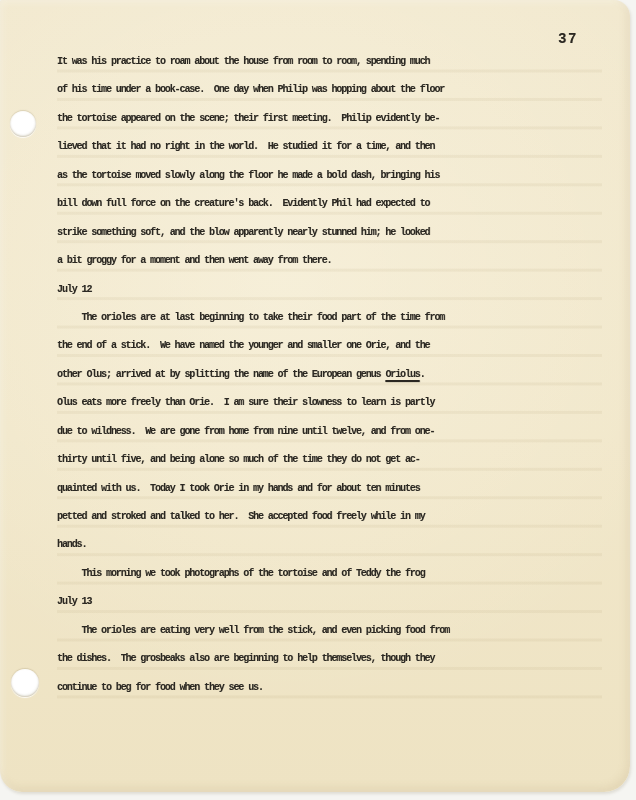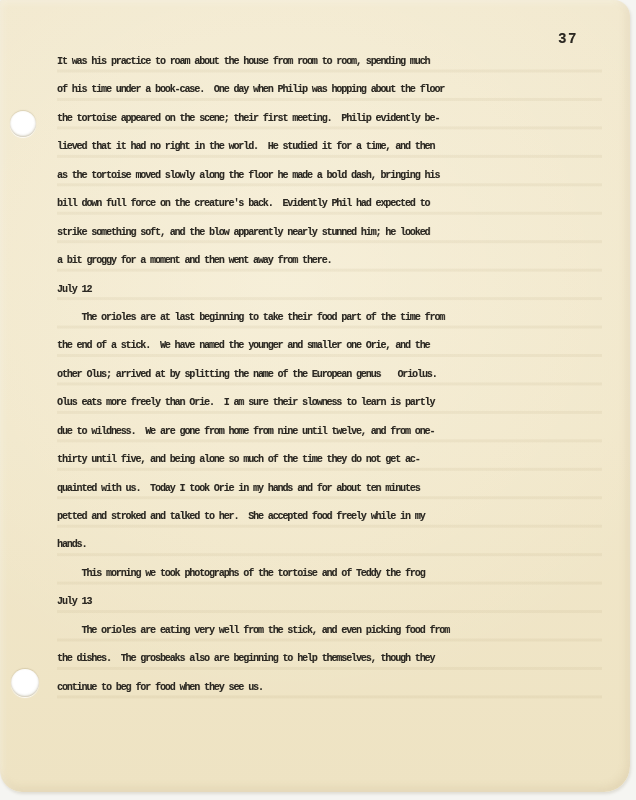--- a/index.html
+++ b/index.html
@@ -72,23 +72,23 @@
       rgba(166,146,100,0.10) 22px,
       rgba(166,146,100,0.10) 24px,
       rgba(0,0,0,0) 25px,
       rgba(0,0,0,0) 28.45px
     );
   }
   .line {
     height: 28.45px;
   }
   .u {
+    text-decoration: underline;
     text-decoration-thickness: 1.5px;
     text-underline-offset: 3px;
-    margin-left: 12px;
   }
 </style>
 </head>
 <body>
 
 <div class="paper">
   <div class="hole hole-top"></div>
   <div class="hole hole-bottom"></div>
 
   <div class="page-number">37</div>

